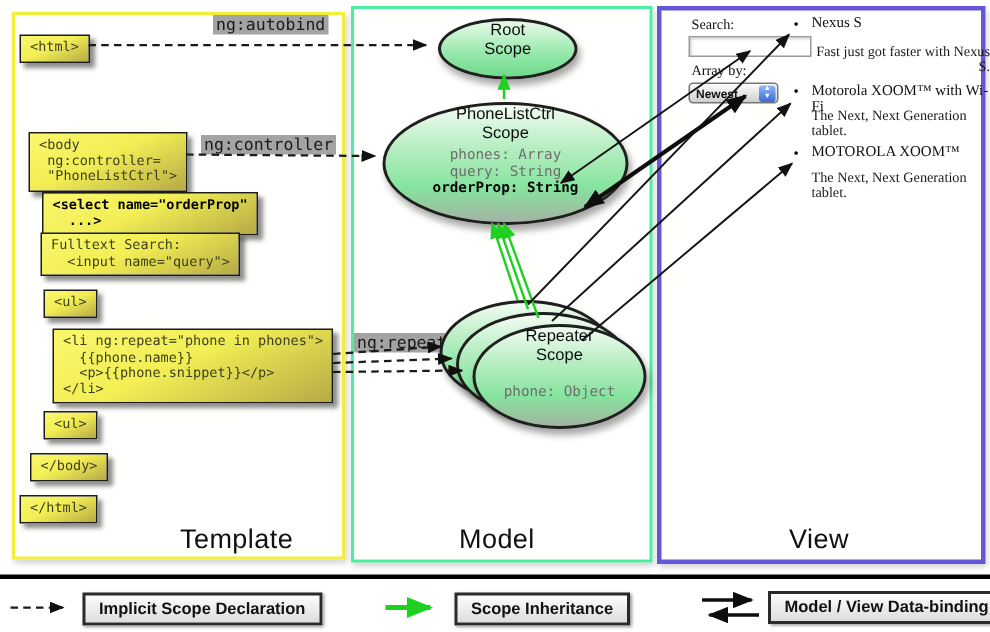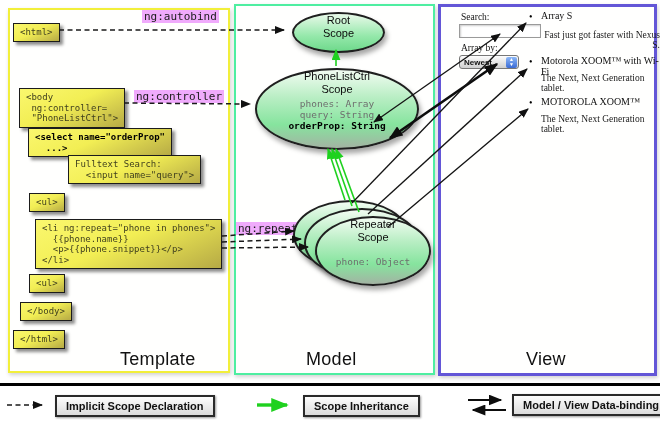--- a/index.html
+++ b/index.html
@@ -13,21 +13,21 @@
 
   
   .code{position:absolute;margin:0;font-family:"DejaVu Sans Mono",monospace;font-size:9px;
         line-height:10.5px;color:#3f3f1e;white-space:pre;padding:3px 6px;
         background:linear-gradient(155deg,#faf76e 0%,#f2ee54 45%,#b6aa45 100%);
         border:1.5px solid #1c1c1c;box-shadow:3px 3px 3px rgba(0,0,0,0.45);}
   .code.bold{font-weight:bold;color:#000;}
 
   
   .nglabel{position:absolute;font-family:"DejaVu Sans Mono",monospace;font-size:11px;
-           color:#1a1a1a;background:#f0abfc;padding:0 2px;}
+           color:#1a1a1a;background:#a3a3a3;padding:0 2px;}
 
   
   .ellipse{position:absolute;border:2px solid #1f1f1f;border-radius:50%;
            background:linear-gradient(180deg,#f2fcf2 0%,#b9eec4 35%,#86e49e 70%,#a3b3a3 100%);
            box-shadow:2px 4px 5px rgba(0,0,0,0.35);
            display:flex;flex-direction:column;align-items:center;justify-content:flex-start;}
   .ellipse .etitle{font-size:11px;color:#0c0c0c;text-align:center;white-space:pre;line-height:13px;}
   .ellipse .eprop{font-family:"DejaVu Sans Mono",monospace;font-size:9.5px;line-height:11px;
                   color:#6e6e6e;text-align:center;white-space:pre;}
   .ellipse .eprop-bold{font-family:"DejaVu Sans Mono",monospace;font-size:9.5px;line-height:11px;
@@ -81,21 +81,21 @@
   <div class="col-label" style="left:88px;top:349px;margin-left:32px;">Template</div>
   <div class="col-label" style="left:306px;top:349px;">Model</div>
   <div class="col-label" style="left:526px;top:349px;">View</div>
 
   <pre class="code" style="left:13px;top:23px;">&lt;html&gt;</pre>
   <pre class="code" style="left:19px;top:88px;">&lt;body
  ng:controller=
  "PhoneListCtrl"&gt;</pre>
   <pre class="code bold" style="left:28px;top:128px;">&lt;select name="orderProp"
   ...&gt;</pre>
-  <pre class="code" style="left:27px;top:155px;margin-left:41px;">Fulltext Search:
+  <pre class="code" style="left:27px;top:155px;">Fulltext Search:
   &lt;input name="query"&gt;</pre>
   <pre class="code" style="left:29px;top:193px;">&lt;ul&gt;</pre>
   <pre class="code" style="left:35px;top:219px;">&lt;li ng:repeat="phone in phones"&gt;
   {{phone.name}}
   &lt;p&gt;{{phone.snippet}}&lt;/p&gt;
 &lt;/li&gt;</pre>
   <pre class="code" style="left:29px;top:274px;">&lt;ul&gt;</pre>
   <pre class="code" style="left:20px;top:302px;">&lt;/body&gt;</pre>
   <pre class="code" style="left:13px;top:330px;">&lt;/html&gt;</pre>
 
@@ -129,21 +129,21 @@
   <div class="v-label" style="left:461px;top:43px;">Array by:</div>
   <div class="v-select">
     <span>Newest</span>
     <span class="v-stepper">
         <span>▲</span>
         <span>▼</span>
       </span>
   </div>
 
   <div class="v-bullet" style="left:529px;top:11px;">•</div>
-  <div class="v-item-title" style="left:541px;top:10px;">Array S</div>
+  <div class="v-item-title" style="left:541px;top:10px;">Nexus S</div>
   <div class="v-item-desc" style="left:541px;top:30px;text-align:right;">Fast just got faster with Nexus S.</div>
 
   <div class="v-bullet" style="left:529px;top:56px;">•</div>
   <div class="v-item-title" style="left:541px;top:55px;">Motorola XOOM™ with Wi-Fi</div>
   <div class="v-item-desc" style="left:541px;top:73px;">The Next, Next Generation tablet.</div>
 
   <div class="v-bullet" style="left:529px;top:97px;">•</div>
   <div class="v-item-title" style="left:541px;top:96px;">MOTOROLA XOOM™</div>
   <div class="v-item-desc" style="left:541px;top:114px;">The Next, Next Generation tablet.</div>
 

